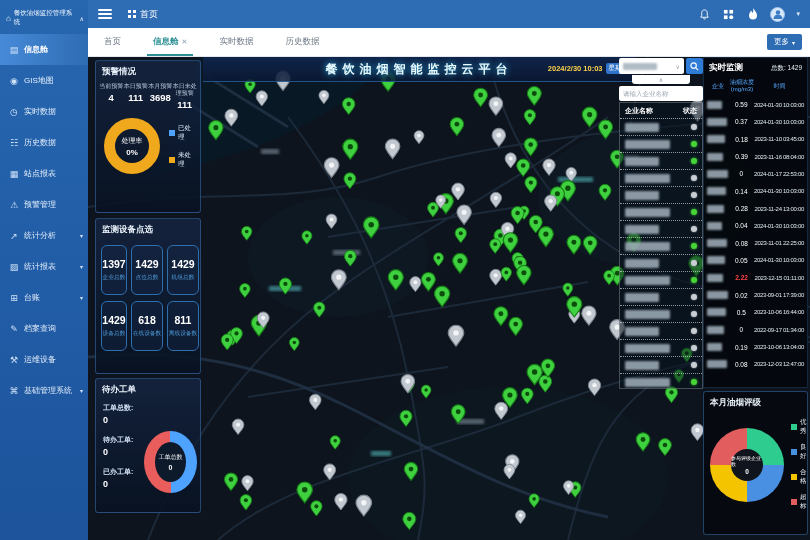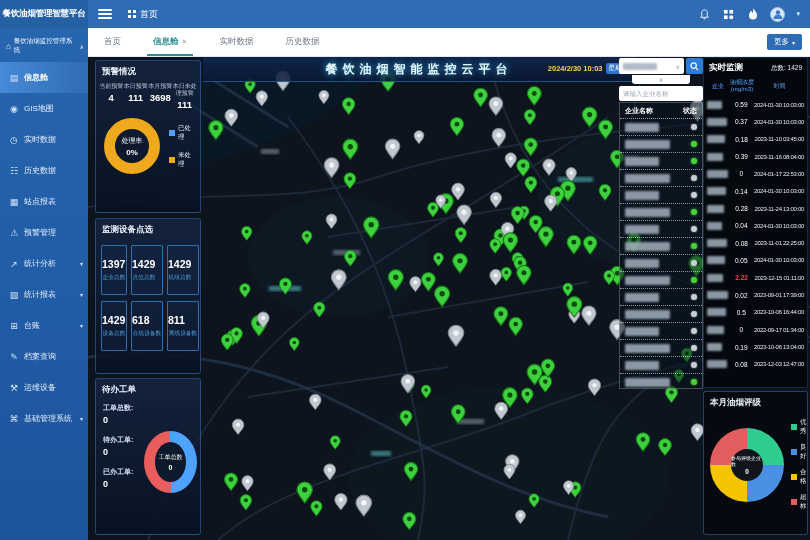--- a/index.html
+++ b/index.html
@@ -81,27 +81,27 @@
   .ring .ctr { position:absolute; inset:-11px; display:flex; flex-direction:column; align-items:center; justify-content:center;
     color:#fff; font-size:7px; gap:2px; }
   .ring .ctr b { font-size:8px; }
   .legend { margin-left:9px; display:flex; flex-direction:column; gap:9px; }
   .legend .li { display:flex; align-items:center; gap:3px; color:#dce8f5; font-size:6.5px; }
   .legend .sw { width:6px; height:6px; flex:none; }
 
   
   #device-panel { left:7px; top:161px; width:106px; height:156px; }
   .card-grid { display:grid; grid-template-columns:repeat(3,1fr); gap:6px 4px; padding:6px 5px 0; }
-  .stat-card { border:1px solid #2f6fae; border-radius:1px; background:rgba(22,44,78,.35);
-    height:50px; display:flex; flex-direction:column; align-items:flex-start; justify-content:center; gap:3px; cursor:pointer; }
+  .stat-card { border:1px solid #2f6fae; border-radius:6px; background:rgba(22,44,78,.35);
+    height:50px; display:flex; flex-direction:column; align-items:center; justify-content:center; gap:3px; cursor:pointer; }
   .stat-card .vl { color:#fff; font-size:10.5px; font-weight:bold; }
   .stat-card .lb { color:#4f9bd8; font-size:6px; transform:scale(.95); white-space:nowrap; }
 
   
-  #workorder-panel { left:7px; top:321px; width:106px; height:157px; }
+  #workorder-panel { left:7px; top:321px; width:106px; height:135px; }
   .wo-body { display:flex; padding:4px 3px 0 7px; }
   .wo-stats { display:flex; flex-direction:column; gap:10px; width:40px; flex:none; }
   .wo-stat .lb { color:#cfe0f5; font-size:7px; font-weight:bold; line-height:9px; }
   .wo-stat .vl { color:#fff; font-size:9px; font-weight:bold; margin-top:3px; }
   .wo-donut { width:62px; height:62px; border-radius:50%; margin:28px 0 0 1px; position:relative;
     background:conic-gradient(#4da3ff 0 50%, #e95d5d 50% 100%); }
   .wo-donut .hole { position:absolute; inset:11px; border-radius:50%; background:#0d1a2c;
     display:flex; flex-direction:column; align-items:center; justify-content:center; color:#fff; font-size:6px; gap:2px; }
   .wo-donut .hole b { font-size:7px; }
 
@@ -195,21 +195,20 @@
         <svg width="12" height="12" viewBox="0 0 12 12">
             <circle cx="6" cy="4.4" r="2.2" fill="#3a7bc4"></circle>
             <path d="M1.5 11a4.5 4.5 0 0 1 9 0z" fill="#3a7bc4"></path>
           </svg>
       </span>
       <span class="caret">▾</span>
     </div>
   </div>
 
   <div class="sidebar">
-    <div class="brand">餐饮油烟管理智慧平台</div>
     <div class="side-section">
       <span class="ic">⌂</span>
       <span>餐饮油烟监控管理系统</span>
       <span class="ch">∧</span>
     </div>
     <div id="sidebar-items">
         <div class="side-item active">
           <span class="ic">▤</span>
           <span>信息舱</span>
         </div>

